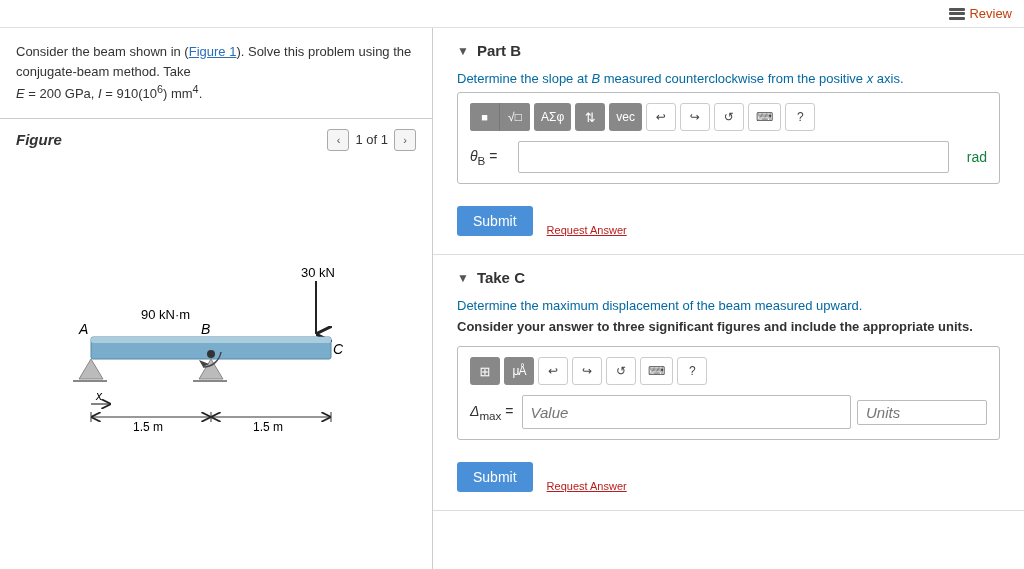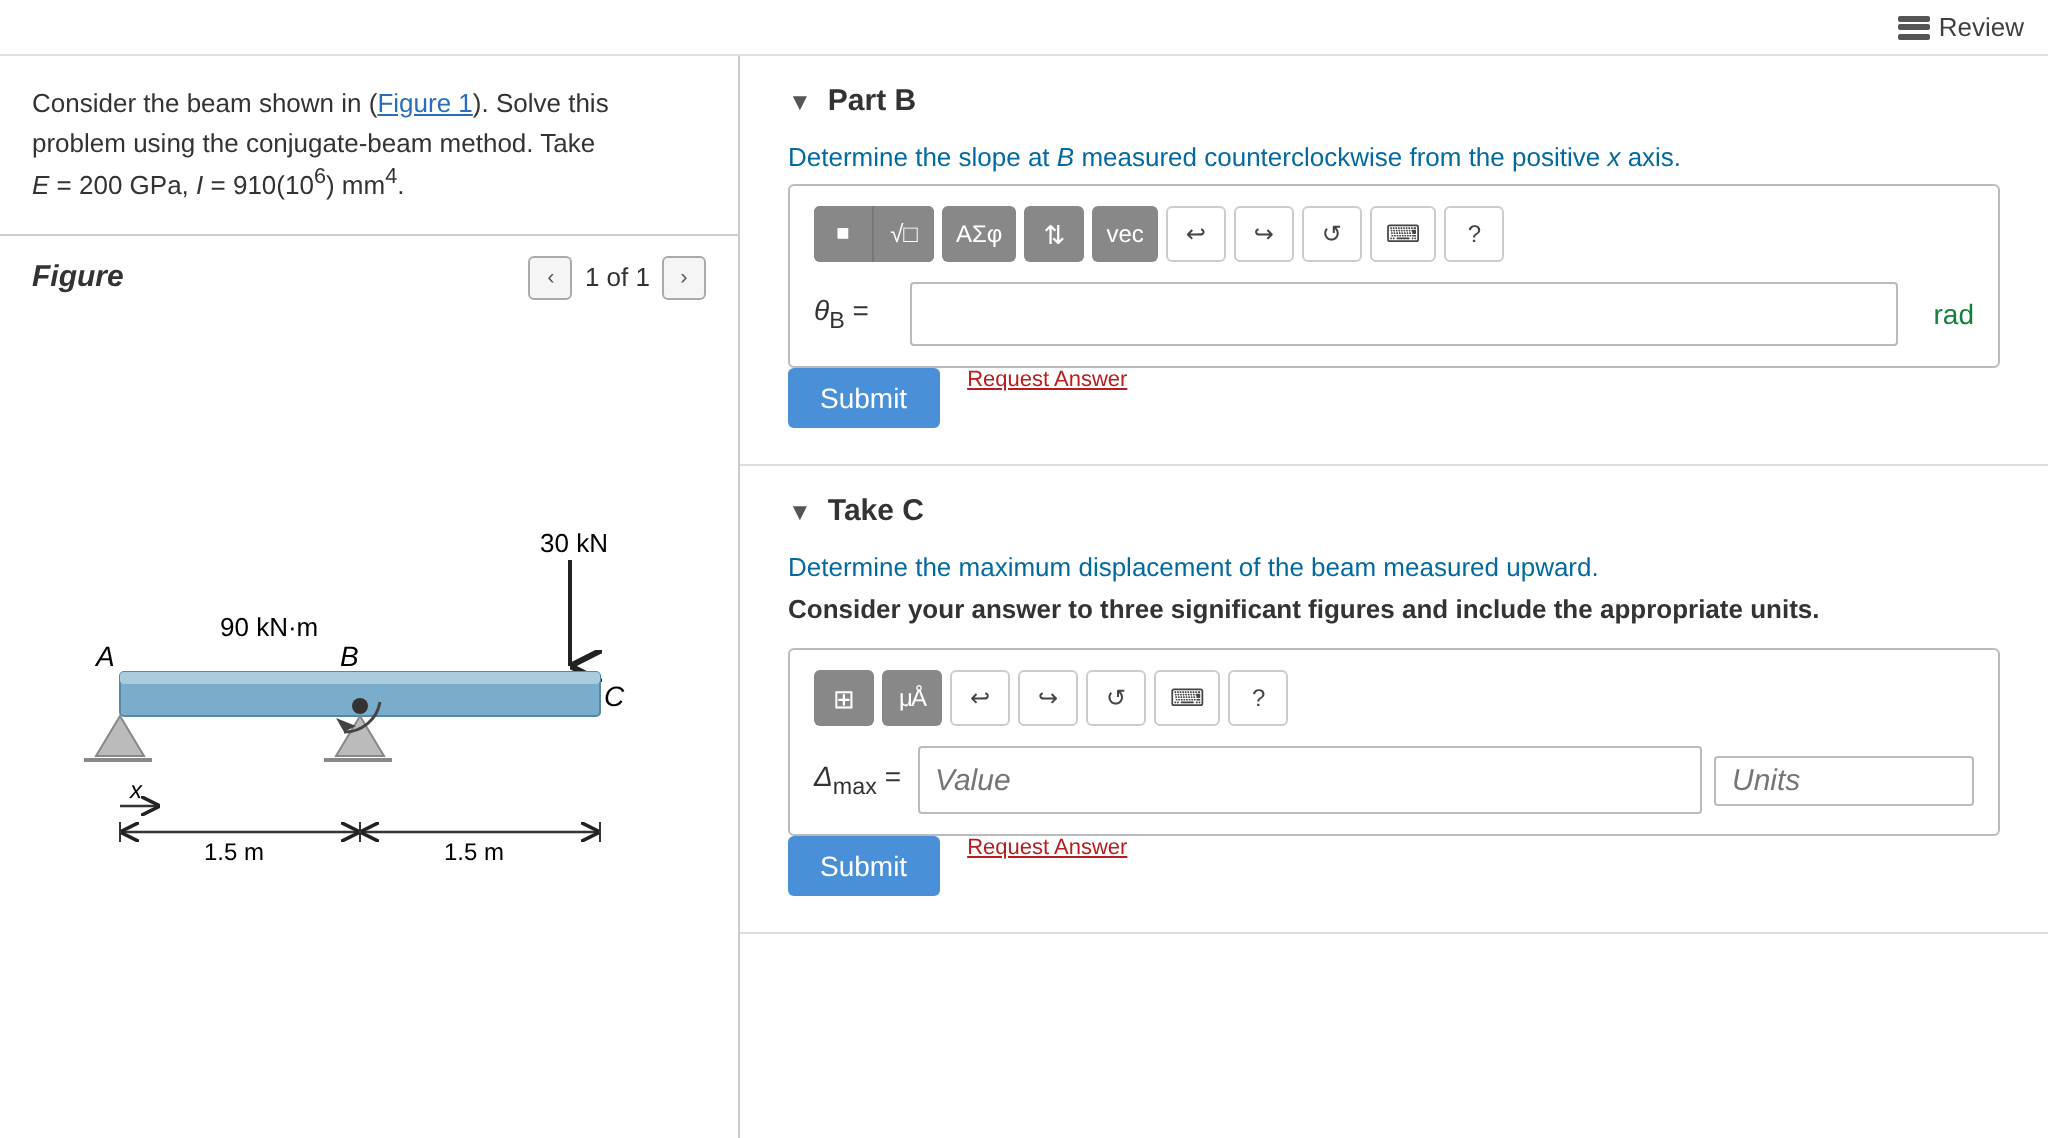--- a/index.html
+++ b/index.html
@@ -21,21 +21,21 @@
       justify-content: flex-end;
       padding: 6px 12px;
       background: #fff;
       border-bottom: 1px solid #e0e0e0;
     }
     .review-btn {
       display: flex;
       align-items: center;
       gap: 4px;
       font-size: 13px;
-      color: #404040;
+      color: #c2410c;
       cursor: pointer;
       text-decoration: none;
     }
     .review-icon {
       width: 16px;
       height: 12px;
       display: inline-flex;
       flex-direction: column;
       justify-content: space-between;
     }
@@ -48,21 +48,21 @@
 
     
     .main-layout {
       display: flex;
       flex: 1;
       overflow: hidden;
     }
 
     
     .left-panel {
-      width: 370px;
+      width: 433px;
       border-right: 1px solid #ccc;
       display: flex;
       flex-direction: column;
       padding: 0;
     }
     .problem-text {
       padding: 14px 16px;
       font-size: 13px;
       line-height: 1.5;
       border-bottom: 1px solid #ccc;
@@ -256,23 +256,23 @@
       font-size: 15px;
       color: #8b5cf6;
       font-style: italic;
       border-radius: 2px;
       outline: none;
     }
 
     
     .submit-row {
       display: flex;
-      align-items: flex-start;
+      align-items: flex-end;
       gap: 14px;
-      margin-top: 0;
+      margin-top: 22px;
     }
     .submit-btn {
       background: #4a90d9;
       color: #fff;
       border: none;
       border-radius: 3px;
       padding: 7px 16px;
       font-size: 14px;
       cursor: pointer;
     }

